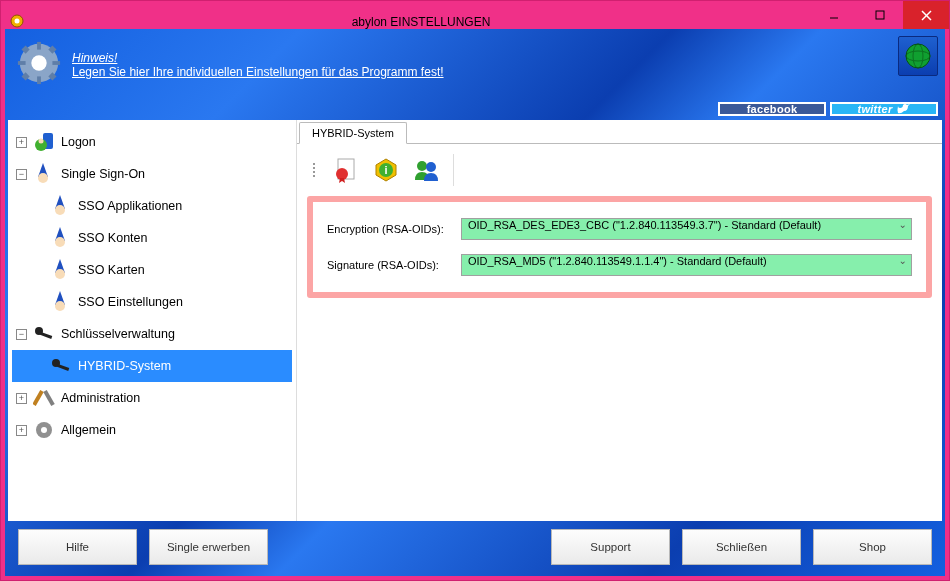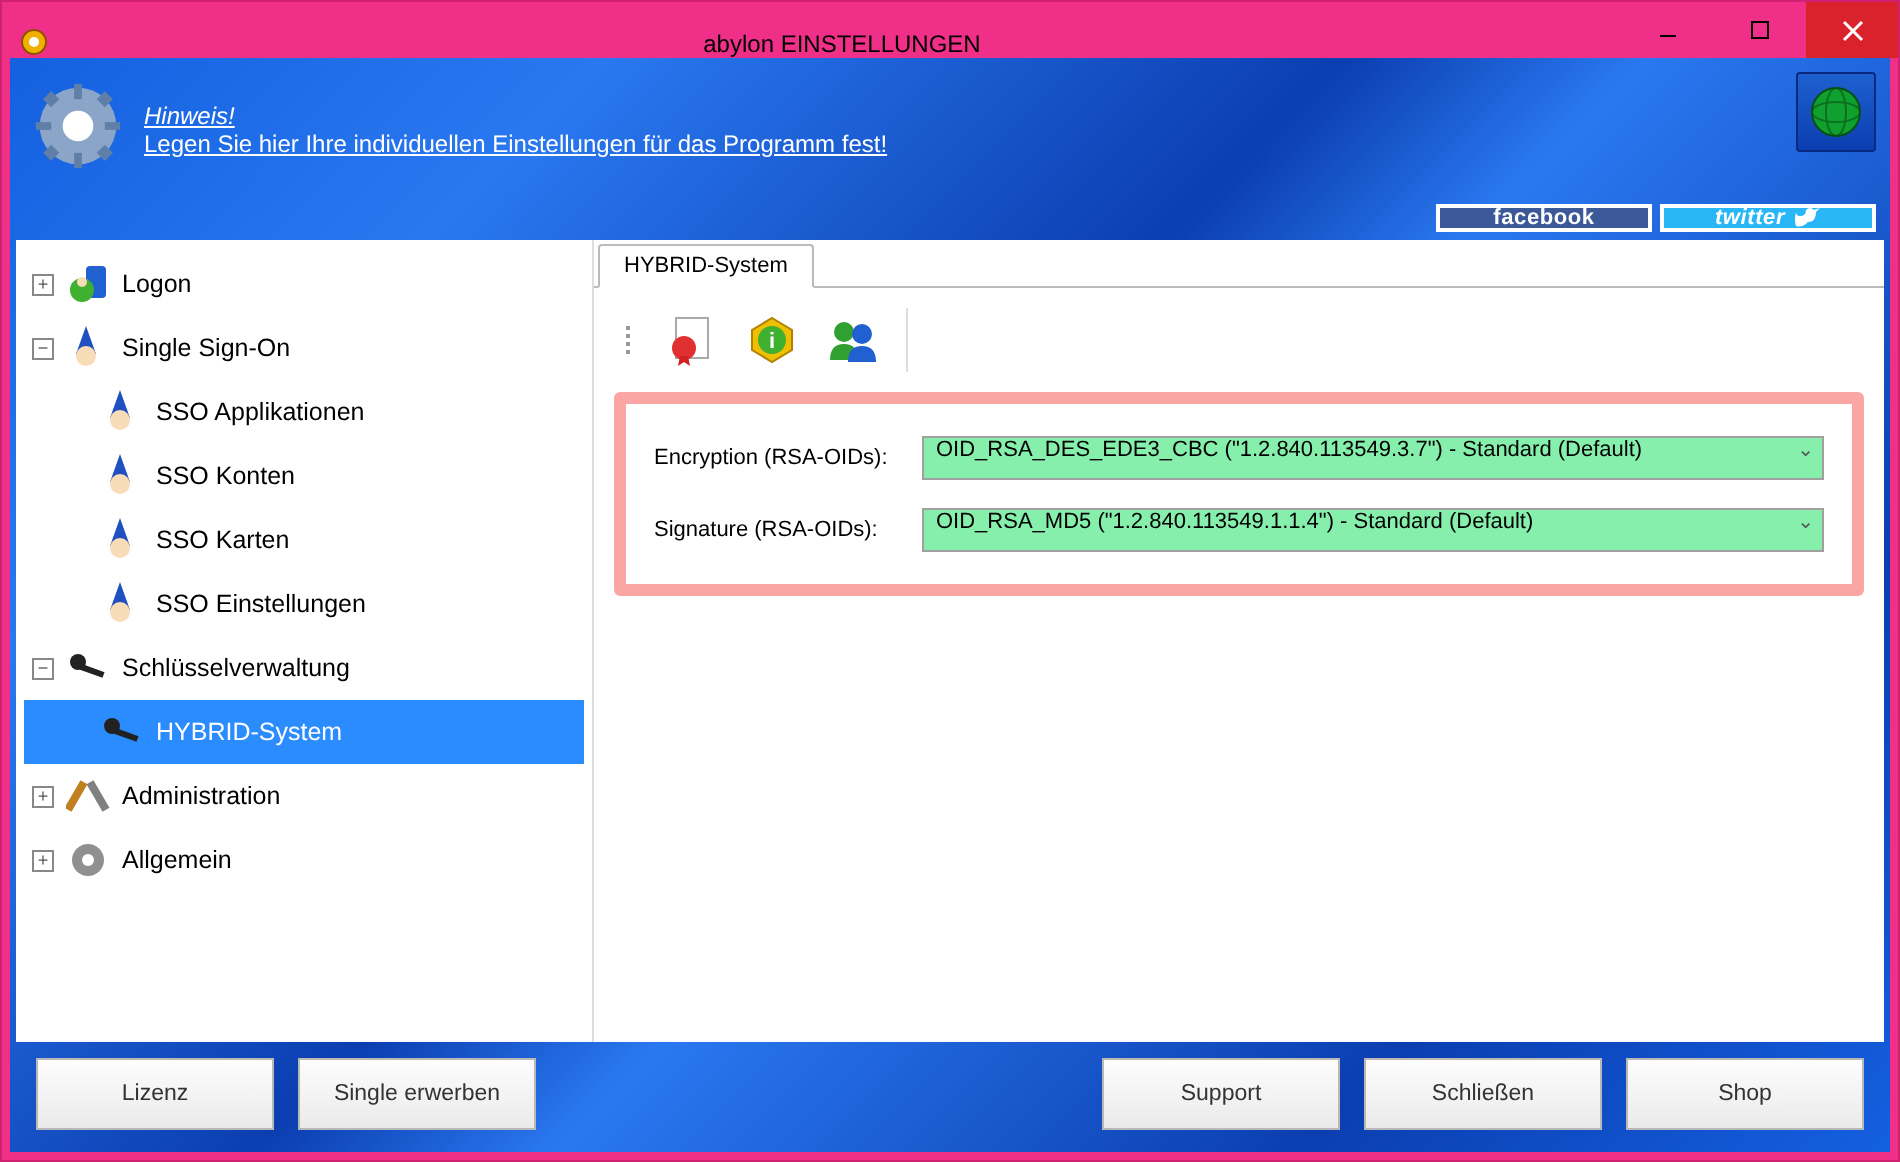--- a/index.html
+++ b/index.html
@@ -268,21 +268,21 @@
             <div class="fsel">
               <span>OID_RSA_MD5 ("1.2.840.113549.1.1.4") - Standard (Default)</span>
               <span class="chev">⌄</span>
             </div>
           </div>
         </div>
       </div>
     </div>
 
     <div class="footer">
-      <div class="btn">Lizenz</div>
+      <div class="btn">Hilfe</div>
       <div class="btn">Single erwerben</div>
       <div class="gap"></div>
       <div class="btn">Support</div>
       <div class="btn">Schließen</div>
       <div class="btn">Shop</div>
     </div>
   </div>
 </div>
 
 </body></html>

